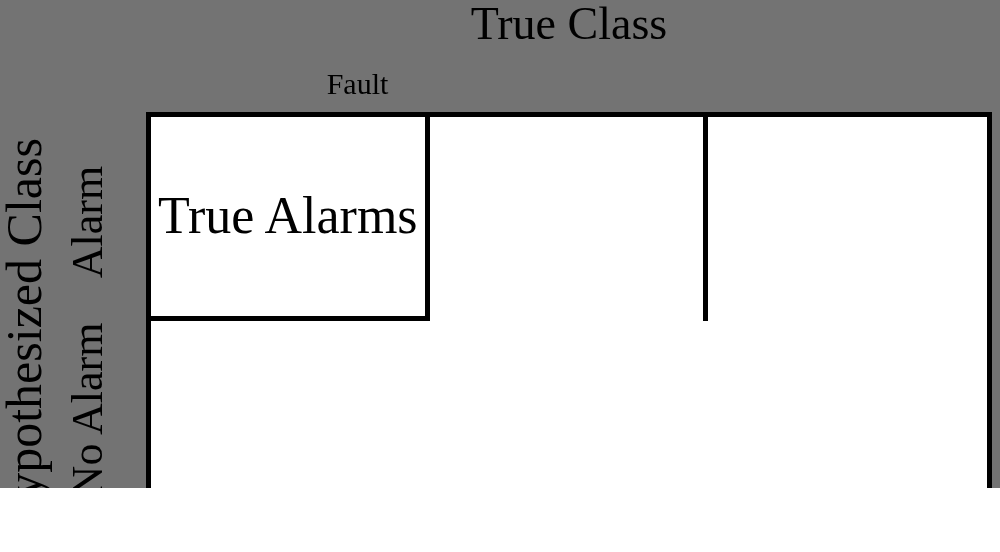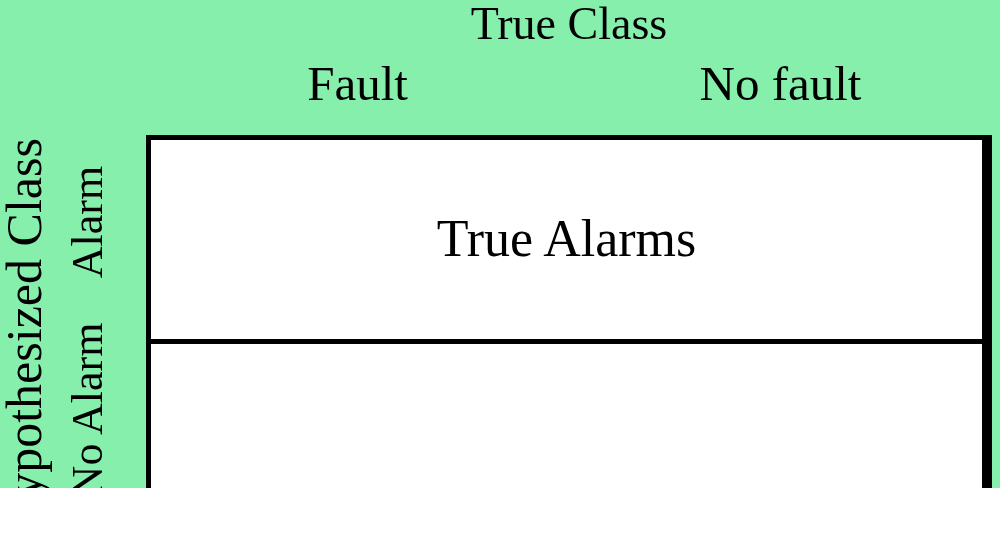--- a/index.html
+++ b/index.html
@@ -4,21 +4,21 @@
 <style>
   html, body {
     margin: 0;
     padding: 0;
     background: #ffffff;
   }
   .canvas {
     position: relative;
     width: 1000px;
     height: 488px;
-    background: #86efac;
+    background: #737373;
     font-family: "Liberation Serif", "DejaVu Serif", serif;
     color: #000000;
     overflow: hidden;
   }
 
   
   .true-class-title {
     position: absolute;
     left: 146px;
     top: 0px;
@@ -33,21 +33,21 @@
   .col-headers {
     position: absolute;
     left: 146px;
     top: 62px;
     width: 846px;
     display: flex;
   }
   .col-header {
     width: 50%;
     text-align: center;
-    font-size: 49px;
+    font-size: 30px;
     line-height: 44px;
     white-space: nowrap;
   }
 
   
   .rot {
     position: absolute;
     white-space: nowrap;
     transform: translate(-50%, -50%) rotate(-90deg);
   }
@@ -64,27 +64,27 @@
   .row-header-noalarm {
     left: 87px;
     top: 410px;
     font-size: 44px;
   }
 
   
   .matrix-grid {
     position: absolute;
     left: 146px;
-    top: 135px;
+    top: 112px;
     width: 846px;
     height: 417px;
     box-sizing: border-box;
     border: 5px solid #000000;
     display: grid;
-    grid-template-columns: 1fr;
+    grid-template-columns: 1fr 1fr 1fr;
     grid-template-rows: 1fr 1fr;
     background: #ffffff;
   }
   .cell {
     display: flex;
     flex-direction: column;
     justify-content: center;
     align-items: center;
     text-align: center;
     font-size: 52px;
@@ -97,21 +97,20 @@
 </style>
 </head>
 <body>
 
 <div class="canvas">
 
   <div class="true-class-title">True Class</div>
 
   <div class="col-headers">
     <div class="col-header">Fault</div>
-    <div class="col-header">No fault</div>
   </div>
 
   <div class="rot hyp-class">Hypothesized Class</div>
 
   <div class="rot row-header-alarm">Alarm</div>
 
   <div class="rot row-header-noalarm">No Alarm</div>
 
   <div class="matrix-grid">
     <div class="cell tl">

